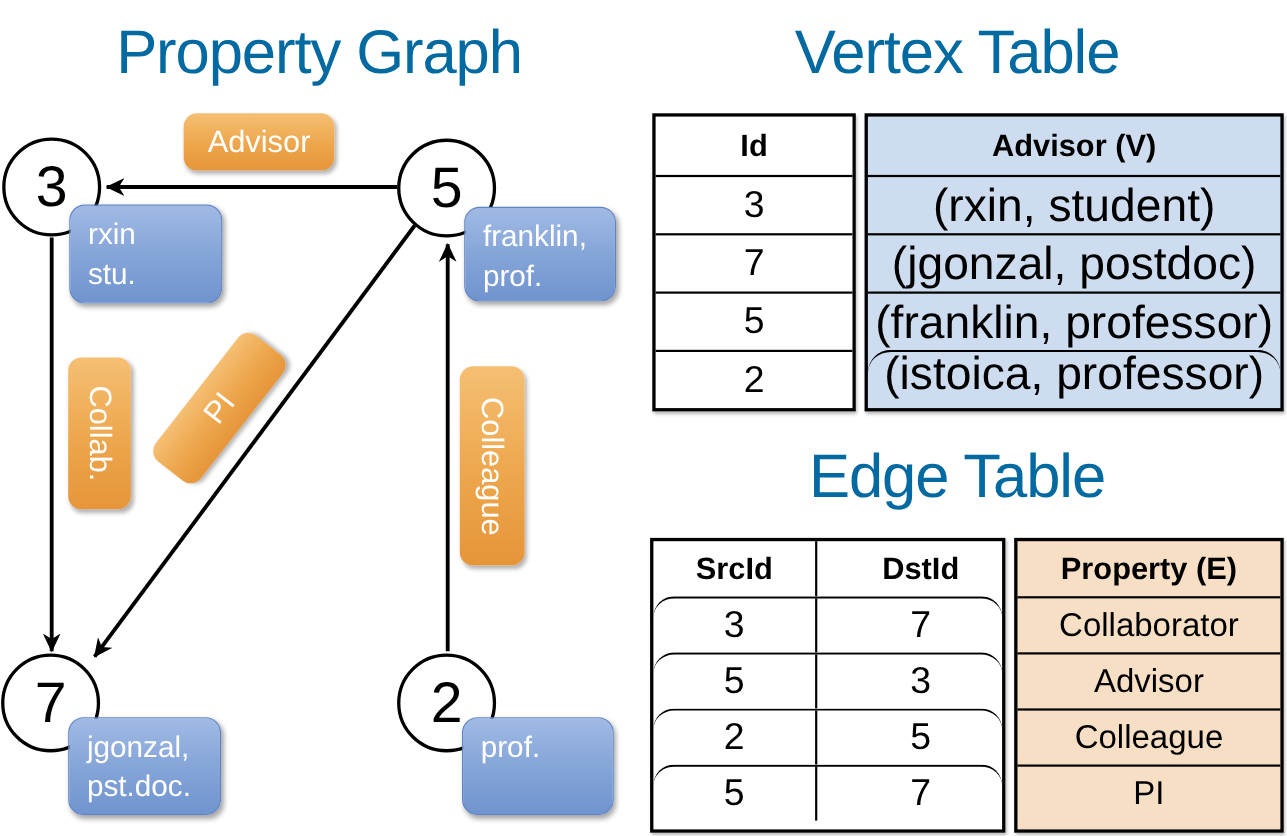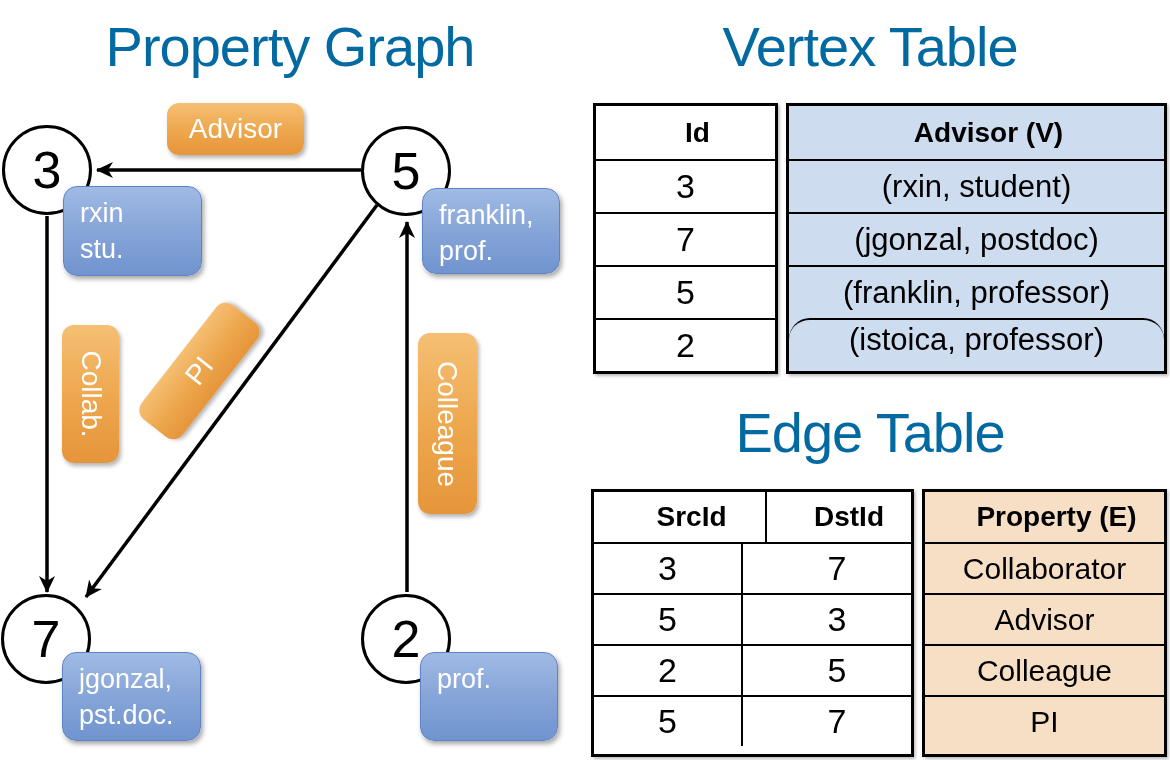--- a/index.html
+++ b/index.html
@@ -17,24 +17,24 @@
         font-size:27px;line-height:36px;padding:8px 0 0 16px;}
   .ebox{position:absolute;box-sizing:border-box;border-radius:12px;color:#fff;
         background:linear-gradient(180deg,#f5bf73 0%,#eda64c 55%,#e6953a 100%);
         box-shadow:2px 3px 4px rgba(0,0,0,0.3);
         display:flex;align-items:center;justify-content:center;font-size:28px;}
   .vert span{transform:rotate(90deg);white-space:nowrap;}
   .tbl{position:absolute;box-sizing:border-box;border:3px solid #000;background:#fff;
        box-shadow:1.5px 2px 3px rgba(0,0,0,0.28);}
   .trow{display:flex;align-items:center;justify-content:center;box-sizing:border-box;
         border-top:2px solid #000;font-size:34px;}
-  .trow:first-child{border-top:none;padding-left:24px;}
+  .trow:first-child{border-top:none;}
   .th{font-weight:700;font-size:28px;}
-  .prop{font-size:31px;}
-  .split{justify-content:flex-start;padding:0;}
+  .prop{font-size:42px;}
+  .split{justify-content:flex-start;padding:0;border-radius:19px;}
   .cell{display:flex;align-items:center;justify-content:center;height:100%;box-sizing:border-box;}
   .cell.c1{width:149px;border-right:2px solid #000;}
   .cell.c2{flex:1;margin-left:20px;}
 </style>
 </head>
 <body>
 
 <div class="canvas">
 
   <div class="title" style="left:40px;top:14px;width:500px;">Property Graph</div>

